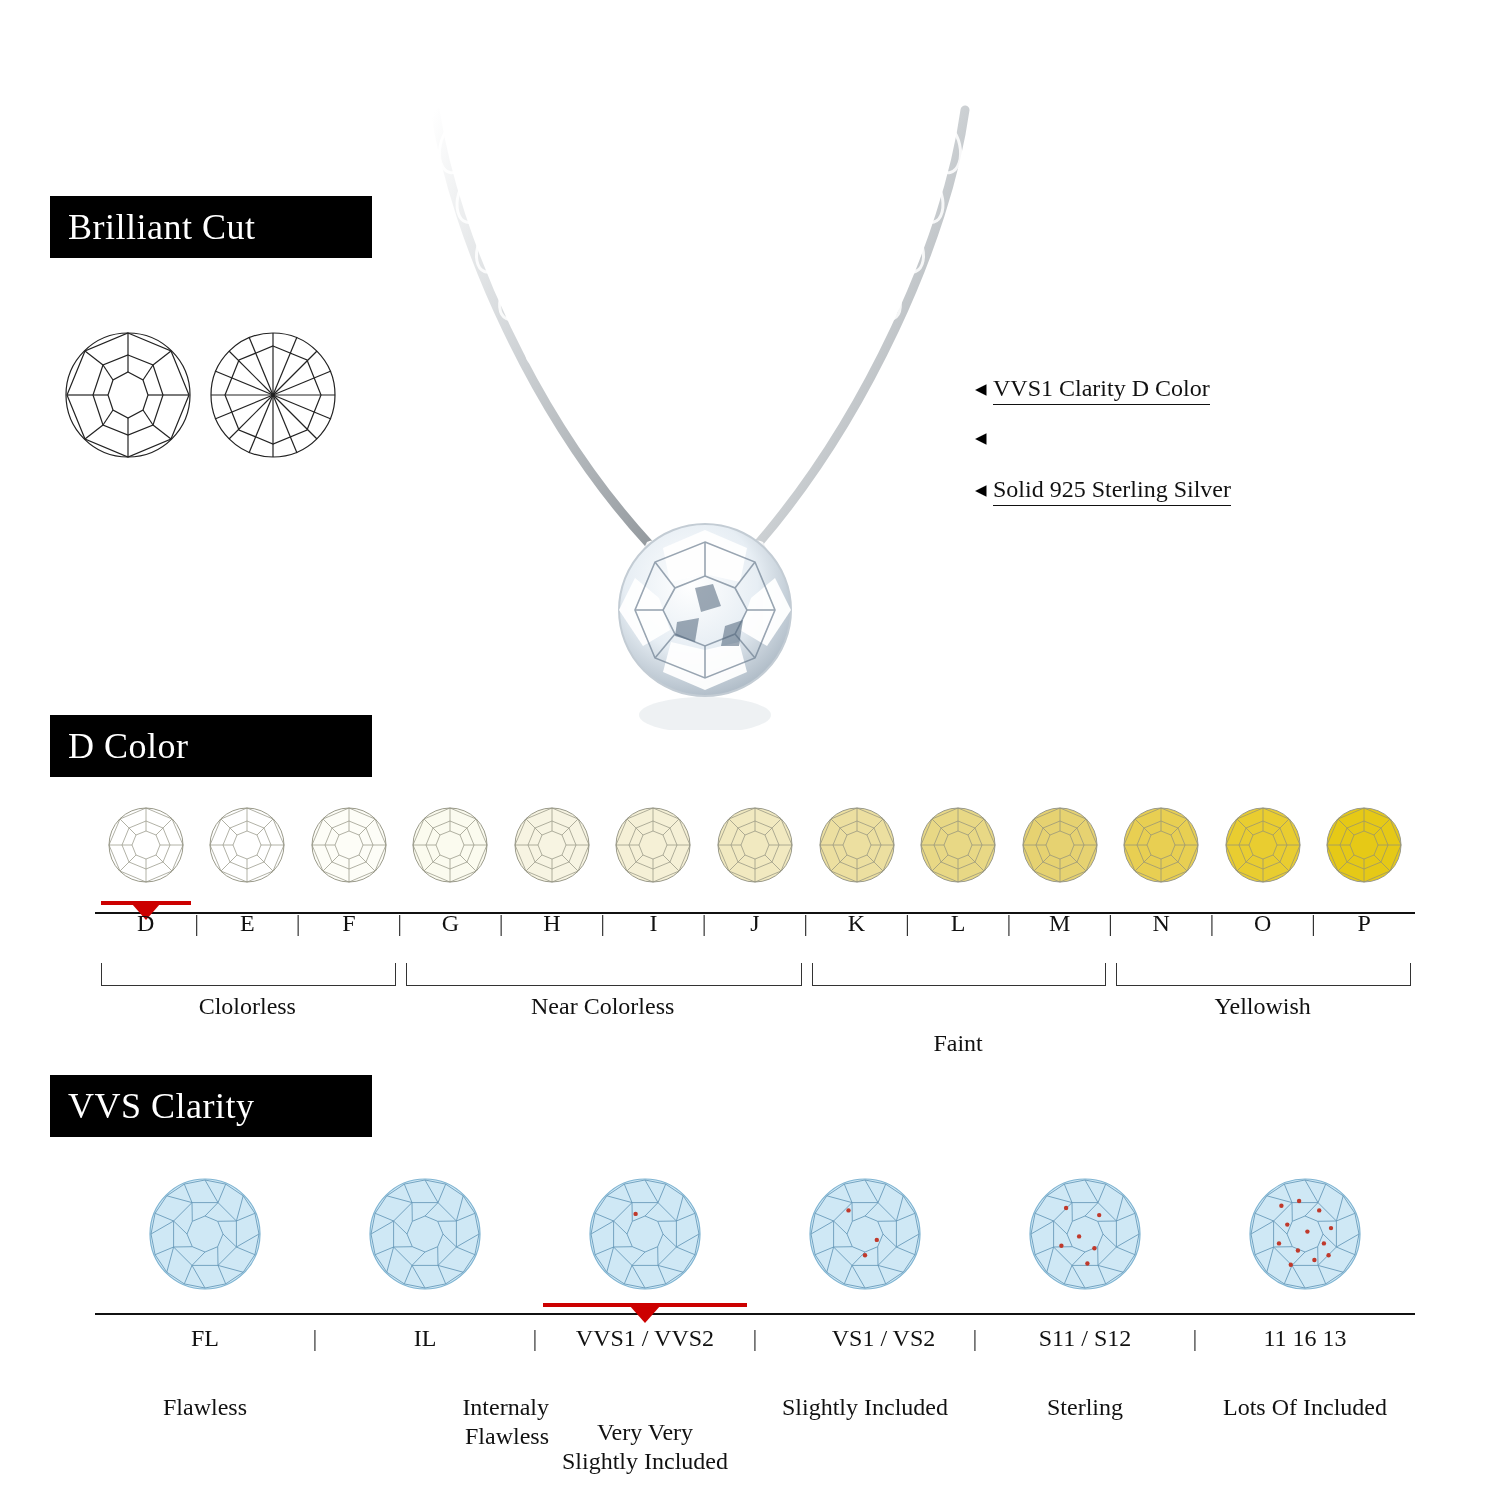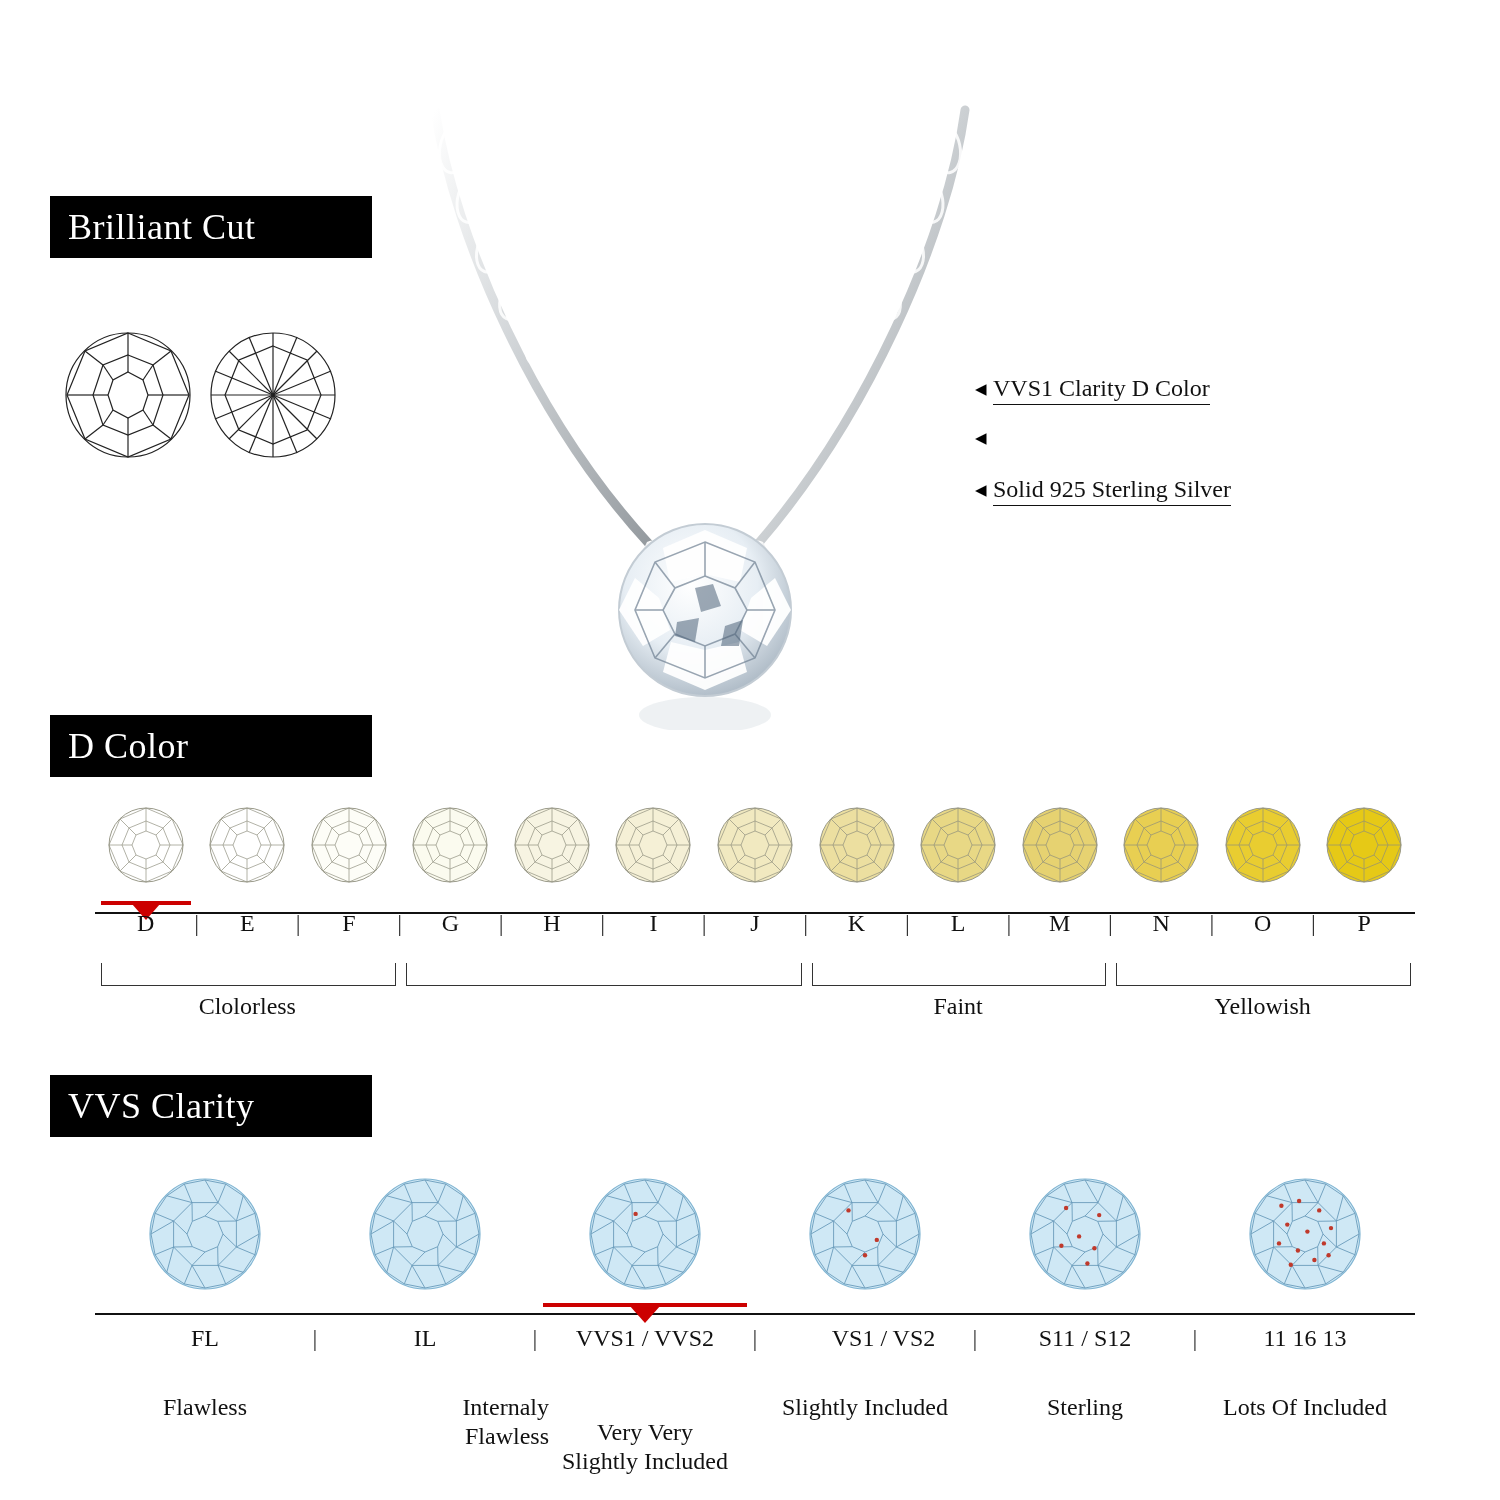--- a/index.html
+++ b/index.html
@@ -687,22 +687,23 @@
       <span class="g" style="position: absolute; left: 1015.38px; width: 101.538px;">N</span>
       <span class="sep" style="position: absolute; left: 1109.92px; width: 14px;">|</span>
       <span class="g" style="position: absolute; left: 1116.92px; width: 101.538px;">O</span>
       <span class="sep" style="position: absolute; left: 1211.46px; width: 14px;">|</span>
       <span class="g" style="position: absolute; left: 1218.46px; width: 101.538px;">P</span>
     </div>
   <div class="group-row" id="color-groups">
       <div class="group" style="left: 6px; width: 292.615px;"></div>
       <div class="group-label" style="left: 6px; width: 292.615px;">Clolorless</div>
       <div class="group" style="left: 310.615px; width: 394.154px;"></div>
+      <div class="group-label" style="left: 310.615px; width: 394.154px;">Near Colorless</div>
       <div class="group" style="left: 716.769px; width: 292.615px;"></div>
-      <div class="group-label" style="left: 716.769px; width: 292.615px;">Faint</div>
+      <div class="group-label" style="left: 716.769px; width: 292.615px; margin-top: 37px;">Faint</div>
       <div class="group" style="left: 1021.38px; width: 292.615px;"></div>
       <div class="group-label" style="left: 1021.38px; width: 292.615px;">Yellowish</div>
     </div>
 </div>
 
 <div class="tag" id="tag-clarity">
   <span>VVS Clarity</span>
 </div>
 
 <div class="clarity-scale">

